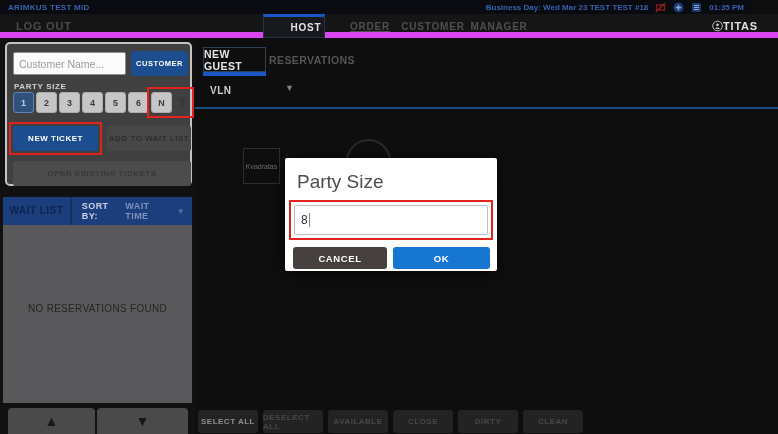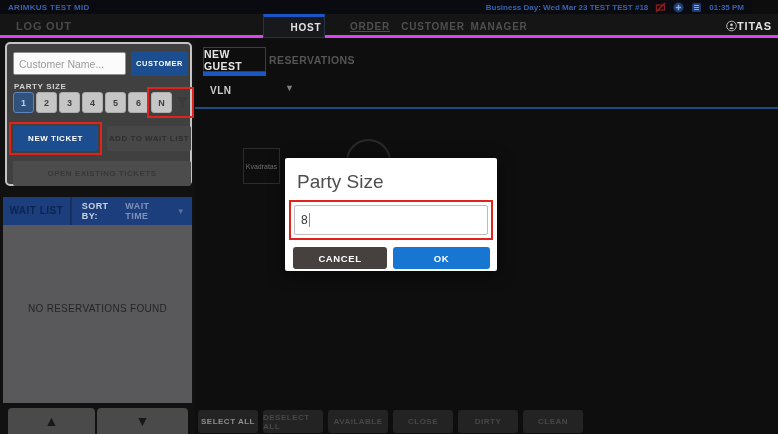--- a/index.html
+++ b/index.html
@@ -12,31 +12,31 @@
   .topbar { position:absolute; left:0; top:0; width:752px; height:14px;
             background:#0a0a11; display:flex; align-items:center;
             justify-content:space-between; padding:0 8px; }
   .topbar .store { color:#3a61ab; font-size:8px; font-weight:bold; letter-spacing:.3px; }
   .topbar-right { display:flex; align-items:center; gap:7px; }
   .topbar-right .bday, .topbar-right .clock { color:#3a61ab; font-size:8px; font-weight:bold; }
   .ic { display:inline-flex; width:11px; height:11px; align-items:center; justify-content:center; }
 
   
   .navbar { position:absolute; left:0; top:14px; width:778px; height:24px;
-            background:#151515; border-bottom:3px solid #d946ef; }
+            background:#151515; border-bottom:6px solid #d946ef; }
   .logout { position:absolute; left:16px; top:0; height:24px; display:flex; align-items:center;
             color:#4a4a4a; font-size:11px; font-weight:bold; letter-spacing:.8px; }
   .tab { position:absolute; top:0; height:24px; display:flex; align-items:center; justify-content:center;
          color:#4f4f4f; font-size:10px; font-weight:bold; letter-spacing:.8px;padding-left:24px; }
   .tab.host { left:263px; width:62px; background:#17191d; border:1px solid #24334a;
               border-top:3px solid #1a55c8; color:#e3e3e3; }
   .tab.order    { left:336px; width:44px;text-decoration:underline; }
   .tab.customer { left:392px; width:58px; }
   .tab.manager  { left:458px; width:58px; }
-  .userbox { position:absolute; right:6px; top:0; height:24px; display:flex;
+  .userbox { position:absolute; right:20px; top:0; height:24px; display:flex;
              align-items:center; }
   .userbox .uname { color:#e0e0e0; font-size:11px; font-weight:bold; letter-spacing:.8px; }
 
   
   .leftcol { position:absolute; left:0; top:38px; width:195px; height:396px; background:#111; }
   .card { position:absolute; left:5px; top:4px; width:187px; height:144px;
           background:#404040; border:2px solid #c4c4c4; border-radius:5px; }
   .cust-input { position:absolute; left:6px; top:8px; width:113px; height:23px;
                 background:#fbfbfb; border:1px solid #8f8f8f; border-radius:2px;
                 font-family:"Liberation Sans",sans-serif; font-size:10.5px; color:#333; padding:0 5px; }

